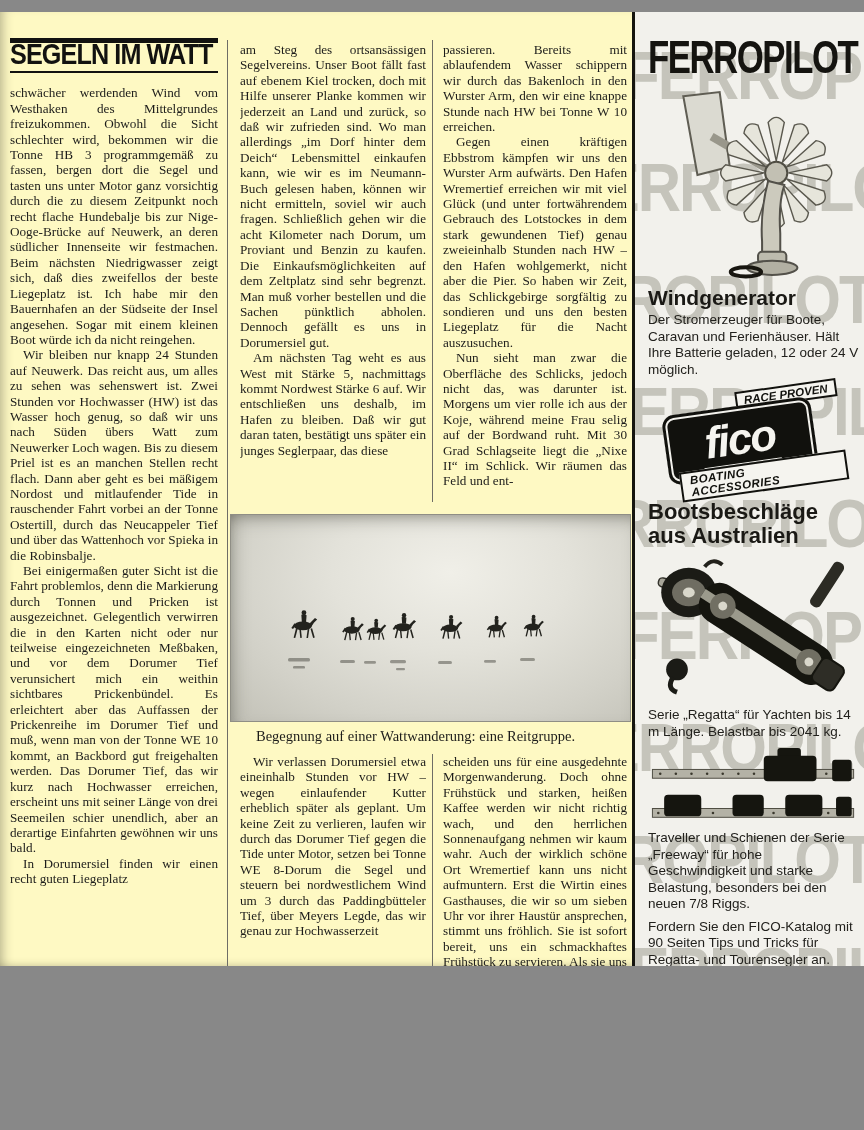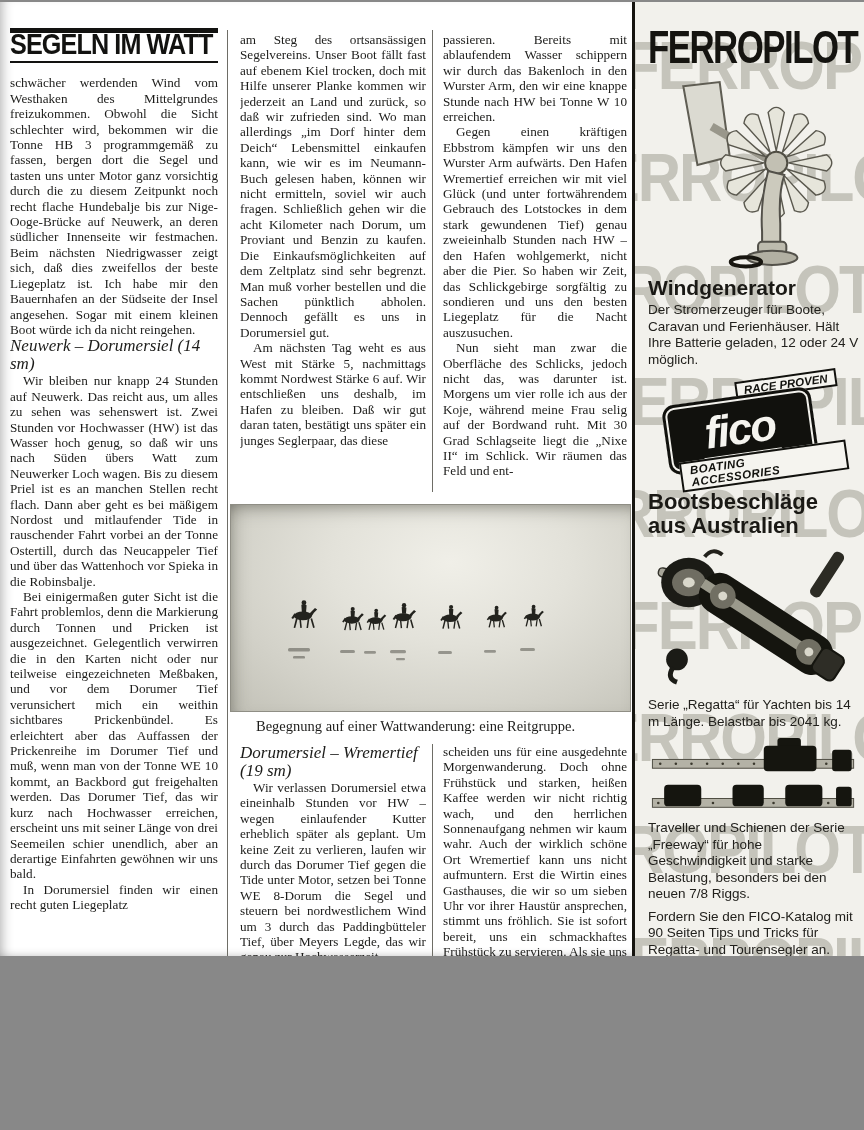--- a/index.html
+++ b/index.html
@@ -1,18 +1,18 @@
 <!DOCTYPE html>
 <html lang="de"><head>
 <meta charset="utf-8">
 <style>
   html,body{margin:0;padding:0;background:#888;}
   .page{
-    position:relative;width:864px;height:954px;margin:2px auto;
-    background:#ffffff;overflow:hidden;
+    position:relative;width:864px;height:954px;margin:12px auto;
+    background:#fef9c3;overflow:hidden;
     font-family:"Liberation Serif",serif;color:#1c1c1a;
     box-shadow:inset 10px 0 12px -8px rgba(0,0,0,.3), inset 0 -8px 10px -8px rgba(0,0,0,.2);
   }
   
   .bodycopy{font-size:13.2px;line-height:15.4px;text-align:justify;hyphens:auto;}
   .bodycopy p{margin:0;}
   .bodycopy p.indent{text-indent:13px;}
   .subhead{font-style:italic;font-size:17px;line-height:18px;margin:9px 0 5px;text-align:left;text-indent:0;}
   .col1{position:absolute;left:10px;top:26px;width:208px;height:1060px;overflow:hidden;}
   .headline-box{border-top:5px solid #121210;border-bottom:2px solid #121210;padding:3px 0 5px;margin-bottom:12px;}
@@ -73,21 +73,20 @@
 </head>
 <body>
 
 <div class="page">
 
   <div class="col1 bodycopy">
     <div class="headline-box">
       <span class="headline">SEGELN IM WATT</span>
     </div>
     <p>schwächer werdenden Wind vom Westhaken des Mittelgrundes freizukommen. Obwohl die Sicht schlechter wird, bekommen wir die Tonne HB 3 programmgemäß zu fassen, bergen dort die Segel und tasten uns unter Motor ganz vorsichtig durch die zu diesem Zeitpunkt noch recht flache Hundebalje bis zur Nige-Ooge-Brücke auf Neuwerk, an deren südlicher Innenseite wir festmachen. Beim nächsten Niedrigwasser zeigt sich, daß dies zweifellos der beste Liegeplatz ist. Ich habe mir den Bauernhafen an der Südseite der Insel angesehen. Sogar mit einem kleinen Boot würde ich da nicht reingehen.</p>
-    <p class="subhead">Neuwerk – Dorumersiel (14 sm)</p>
     <p class="indent">Wir bleiben nur knapp 24 Stunden auf Neuwerk. Das reicht aus, um alles zu sehen was sehenswert ist. Zwei Stunden vor Hochwasser (HW) ist das Wasser hoch genug, so daß wir uns nach Süden übers Watt zum Neuwerker Loch wagen. Bis zu diesem Priel ist es an manchen Stellen recht flach. Dann aber geht es bei mäßigem Nordost und mitlaufender Tide in rauschender Fahrt vorbei an der Tonne Ostertill, durch das Neucappeler Tief und über das Wattenhoch vor Spieka in die Robinsbalje.</p>
     <p class="indent">Bei einigermaßen guter Sicht ist die Fahrt problemlos, denn die Markierung durch Tonnen und Pricken ist ausgezeichnet. Gelegentlich verwirren die in den Karten nicht oder nur teilweise eingezeichneten Meßbaken, und vor dem Dorumer Tief verunsichert mich ein weithin sichtbares Prickenbündel. Es erleichtert aber das Auffassen der Prickenreihe im Dorumer Tief und muß, wenn man von der Tonne WE 10 kommt, an Backbord gut freigehalten werden. Das Dorumer Tief, das wir kurz nach Hochwasser erreichen, erscheint uns mit seiner Länge von drei Seemeilen schier unendlich, aber an derartige Einfahrten gewöhnen wir uns bald.</p>
     <p class="indent">In Dorumersiel finden wir einen recht guten Liegeplatz</p>
   </div>
 
   <div class="vrule v1"></div>
   <div class="vrule v2t"></div>
   <div class="vrule v2b"></div>
 
   <div class="col2top bodycopy">
@@ -131,21 +130,20 @@
         <rect x="166" y="154" width="9" height="2.2" rx="1"></rect>
         <rect x="208" y="147" width="14" height="3" rx="1.5"></rect>
         <rect x="254" y="146" width="12" height="2.8" rx="1.4"></rect>
         <rect x="290" y="144" width="15" height="3" rx="1.5"></rect>
       </g>
     </svg>
   </div>
   <div class="caption">Begegnung auf einer Wattwanderung: eine Reitgruppe.</div>
 
   <div class="col2bot bodycopy">
-    <p class="subhead">Dorumersiel – Wremertief (19 sm)</p>
     <p class="indent">Wir verlassen Dorumersiel etwa eineinhalb Stunden vor HW – wegen einlaufender Kutter erheblich später als geplant. Um keine Zeit zu verlieren, laufen wir durch das Dorumer Tief gegen die Tide unter Motor, setzen bei Tonne WE 8-Dorum die Segel und steuern bei nordwestlichem Wind um 3 durch das Paddingbütteler Tief, über Meyers Legde, das wir genau zur Hochwasserzeit</p>
   </div>
   <div class="col3bot bodycopy">
     <p>scheiden uns für eine ausgedehnte Morgenwanderung. Doch ohne Frühstück und starken, heißen Kaffee werden wir nicht richtig wach, und den herrlichen Sonnenaufgang nehmen wir kaum wahr. Auch der wirklich schöne Ort Wremertief kann uns nicht aufmuntern. Erst die Wirtin eines Gasthauses, die wir so um sieben Uhr vor ihrer Haustür ansprechen, stimmt uns fröhlich. Sie ist sofort bereit, uns ein schmackhaftes Frühstück zu servieren. Als sie uns auch noch Handtücher und Seife für die Morgentoilette zur Verfügung stellt und unserem Hund einen Kotelettknochen gibt, sind wir total begeistert. Dennoch würde ich in Wre-</p>
   </div>
 
   <div class="footer-mag">YACHT 10/80</div>
   <div class="page-num">45</div>
 
   <div class="ad">

